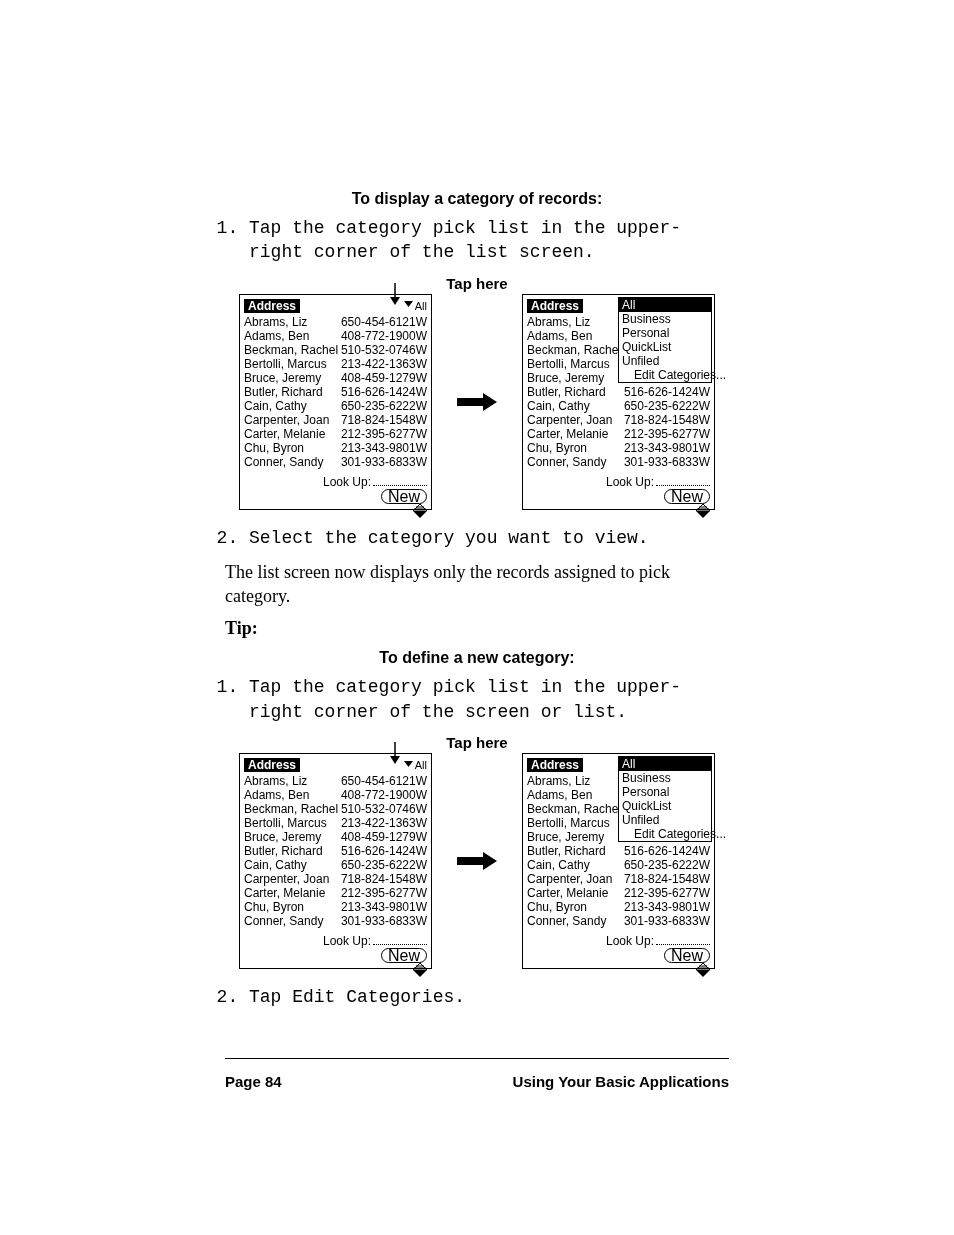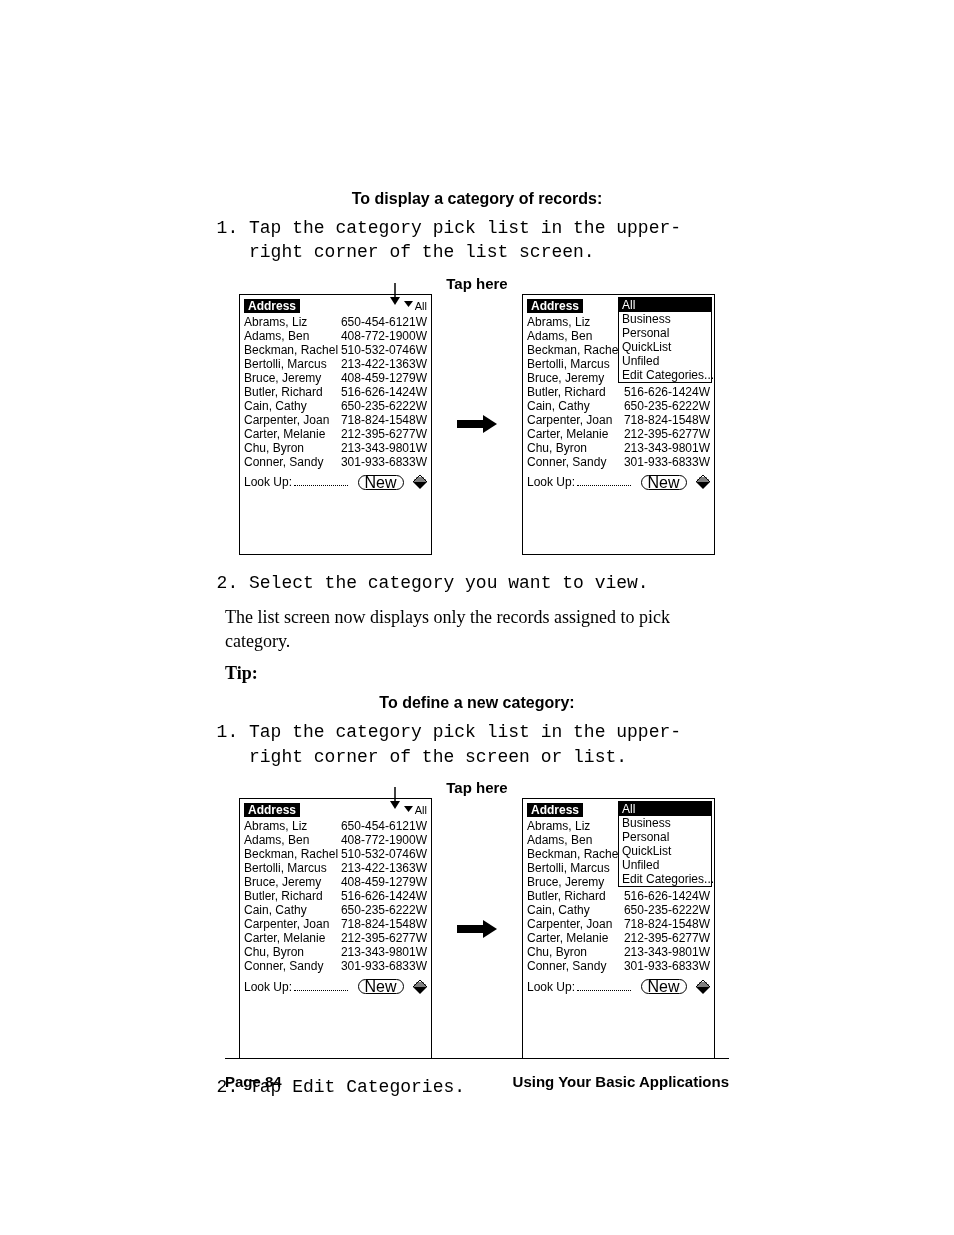--- a/index.html
+++ b/index.html
@@ -101,23 +101,24 @@
   .picker svg { display: block; }
   .addr-rows { display: flex; flex-direction: column; gap: 0; }
   .addr-row {
     display: flex;
     justify-content: space-between;
     font-size: 12px;
     line-height: 14px;
   }
   .panel-footer {
     display: flex;
-    align-items: center;
+    align-items: flex-end;
     justify-content: space-between;
     margin-top: 6px;
+    flex-direction: column;
   }
   .lookup {
     font-size: 12px;
     display: flex;
     align-items: baseline;
     gap: 2px;
   }
   .lookup .field {
     display: inline-block;
     width: 54px;
@@ -152,29 +153,29 @@
   }
   .dropdown div {
     padding: 0 3px;
     line-height: 14px;
     white-space: nowrap;
   }
   .dropdown .sel {
     background: #000;
     color: #fff;
   }
-  .dropdown .editcat { white-space: nowrap; }
+  .dropdown .editcat { white-space: nowrap; margin-left: 12px; }
 
   
   .bigarrow { flex: 0 0 40px; }
 
   
   .callout-wrap {
     position: relative;
-    height: 261px;
+    height: 216px;
   }
   .callout-arrow {
     position: absolute;
     left: 148px;
     top: -12px;
   }
 
   
   .page-footer {
     position: absolute;

